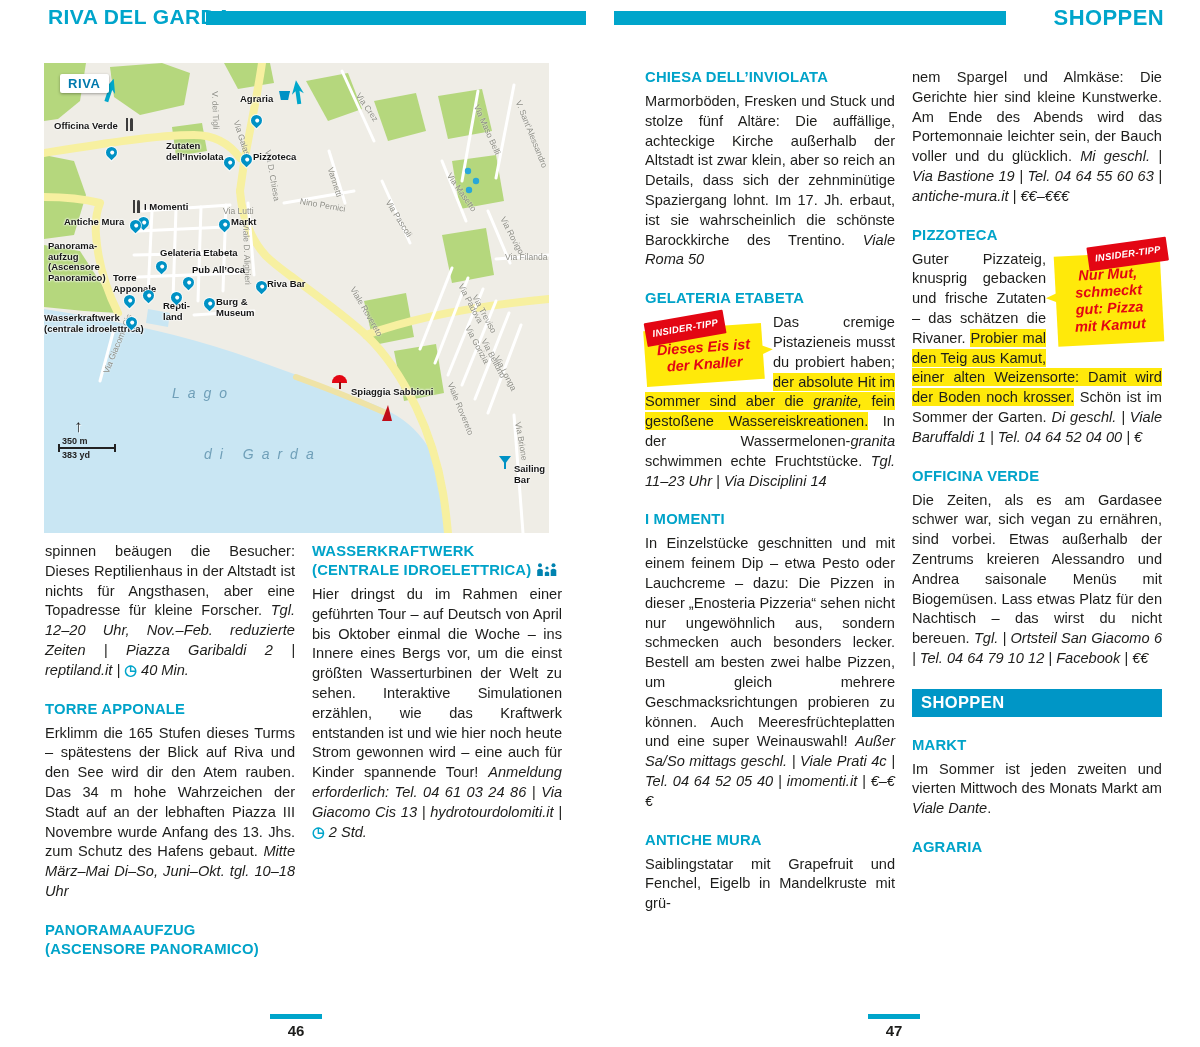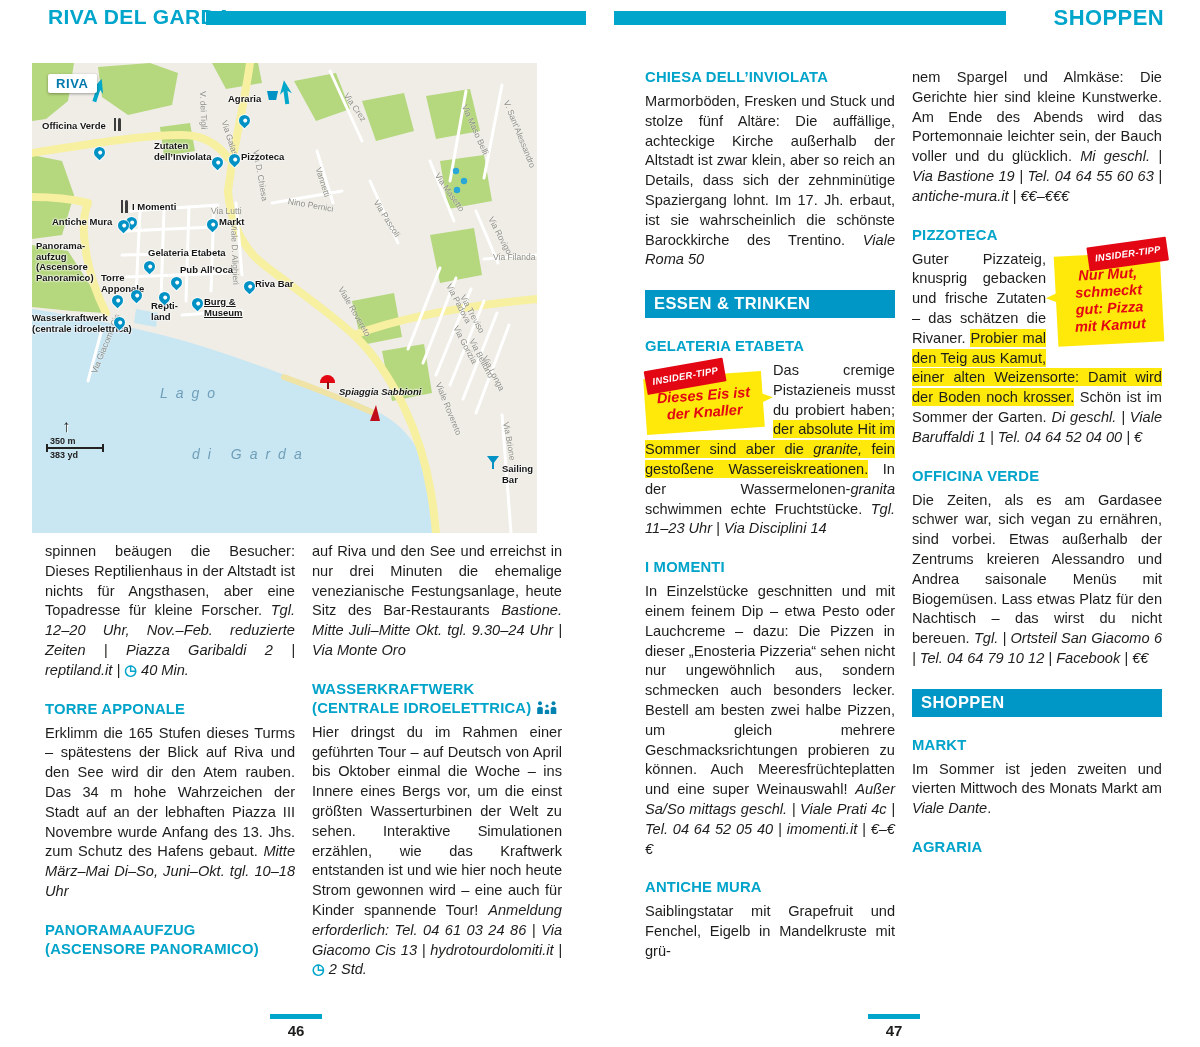--- a/index.html
+++ b/index.html
@@ -13,21 +13,21 @@
   .bar-left{left:206px;width:380px}
   .bar-right{left:614px;width:392px}
   .pagenum-bar{position:absolute;top:1014px;width:52px;height:5px;background:#00a5cb}
   .pagenum-bar.pleft{left:270px}
   .pagenum-bar.pright{left:868px}
   .pagenum{position:absolute;top:1022px;width:52px;text-align:center;font-weight:bold;font-size:15px}
   .pagenum.pleft{left:270px}
   .pagenum.pright{left:868px}
 
   
-  #map{position:absolute;left:32px;top:63px;width:505px;height:470px;background:#efede6;overflow:hidden}
+  #map{position:absolute;left:44px;top:63px;width:505px;height:470px;background:#efede6;overflow:hidden}
   #map svg.bg{position:absolute;left:0;top:0}
   #map-labels{position:absolute;left:0;top:0;width:100%;height:100%}
   .poi{position:absolute;font-size:9.5px;font-weight:bold;color:#151515;line-height:10.5px;white-space:pre-line;z-index:3;
        text-shadow:0 0 2px #fff,0 0 2px #fff,0 0 3px #fff}
   .street{position:absolute;font-size:8.5px;color:#8e8e86;white-space:nowrap;transform-origin:0 0;z-index:2;text-shadow:0 0 2px rgba(255,255,255,.85)}
   .pin{position:absolute;width:11px;height:11px;background:#0092c5;border-radius:50% 50% 50% 0;transform:rotate(-45deg);
        box-shadow:0 0 0 1px rgba(255,255,255,.75);z-index:3}
   .pin::after{content:"";position:absolute;left:3.5px;top:3.5px;width:4px;height:4px;border-radius:50%;background:#fff}
   .riva-badge{position:absolute;left:16px;top:11px;background:#fff;color:#0079ad;font-weight:bold;font-size:13px;padding:2px 8px;
        border-radius:2px;box-shadow:0 1px 3px rgba(0,0,0,.35);z-index:4;letter-spacing:.6px}
@@ -210,24 +210,24 @@
       <div class="pin" style="left: 80px; top: 232px;"></div>
       <div class="poi" style="left: 69px; top: 210px;">Torre
 Apponale</div>
       <div class="pin" style="left: 99px; top: 227px;"></div>
       <div class="poi" style="left: 0px; top: 250px;">Wasserkraftwerk
 (centrale idroelettrica)</div>
       <div class="pin" style="left: 82px; top: 254px;"></div>
       <div class="poi" style="left: 119px; top: 238px;">Repti-
 land</div>
       <div class="pin" style="left: 127px; top: 229px;"></div>
-      <div class="poi" style="left: 172px; top: 234px; text-decoration: underline;">Burg &amp;
+      <div class="poi" style="left: 172px; top: 234px;">Burg &amp;
 Museum</div>
       <div class="pin" style="left: 160px; top: 235px;"></div>
-      <div class="poi" style="left: 307px; top: 324px; font-style: italic;">Spiaggia Sabbioni</div>
+      <div class="poi" style="left: 307px; top: 324px;">Spiaggia Sabbioni</div>
       <span class="micon icon-umbrella" style="left: 288px; top: 312px;"></span>
       <div class="poi" style="left: 470px; top: 401px;">Sailing Bar</div>
       <span class="micon icon-cocktail" style="left: 455px; top: 393px;"></span>
       <div class="street" style="left: 176px; top: 28px; transform: rotate(88deg);">V. dei Tigli</div>
       <div class="street" style="left: 197px; top: 56px; transform: rotate(72deg);">Via Galas</div>
       <div class="street" style="left: 318px; top: 28px; transform: rotate(55deg);">Via Crez</div>
       <div class="street" style="left: 229px; top: 86px; transform: rotate(80deg);">Via D. Chiesa</div>
       <div class="street" style="left: 257px; top: 133px; transform: rotate(10deg);">Nino Pernici</div>
       <div class="street" style="left: 291px; top: 103px; transform: rotate(72deg);">Vannetti</div>
       <div class="street" style="left: 179px; top: 143px; transform: rotate(0deg);">Via Lutti</div>
@@ -252,40 +252,38 @@
 
 <div class="col" id="colA">
   <p class="body"><span>spinnen beäugen die Besucher: Dieses Reptilienhaus in der Altstadt ist nichts für Angsthasen, aber eine Topadresse für kleine Forscher. </span><span class="i">Tgl. 12–20 Uhr, Nov.–Feb. reduzierte Zeiten | Piazza Garibaldi 2 | reptiland.it | </span><span class="ic">◷ </span><span class="i">40 Min.</span></p>
   <h3 class="h">TORRE APPONALE</h3>
   <p class="body"><span>Erklimm die 165 Stufen dieses Turms – spätestens der Blick auf Riva und den See wird dir den Atem rauben. Das 34 m hohe Wahrzeichen der Stadt auf an der lebhaften Piazza III Novembre wurde Anfang des 13. Jhs. zum Schutz des Hafens gebaut. </span><span class="i">Mitte März–Mai Di–So, Juni–Okt. tgl. 10–18 Uhr</span></p>
   <h3 class="h">PANORAMAAUFZUG
 (ASCENSORE PANORAMICO)</h3>
 </div>
 
 <div class="col" id="colB">
-  <p class="body"><span>auf Riva und den See und erreichst in nur drei Minuten die ehemalige venezianische Festungsanlage, heute Sitz des Bar-Restaurants </span><span class="i">Bastione. Mitte Juli–Mitte Okt. tgl. 9.30–24 Uhr | Via Monte Oro</span></p>
   <h3 class="h"><span>WASSERKRAFTWERK
 (CENTRALE IDROELETTRICA)</span><svg class="family-icon" width="22" height="13" viewBox="0 0 22 13">
         <g fill="#0083b0">
           <circle cx="4" cy="2.2" r="2"></circle>
           <path d="M1.2 13 L1.2 7 Q4 4.5 6.8 7 L6.8 13Z"></path>
           <circle cx="17.5" cy="2.2" r="2"></circle>
           <path d="M14.7 13 L14.7 7 Q17.5 4.5 20.3 7 L20.3 13Z"></path>
           <circle cx="11" cy="5" r="1.6"></circle>
           <path d="M8.8 13 L8.8 9.5 Q11 7.5 13.2 9.5 L13.2 13Z"></path>
         </g>
       </svg></h3>
   <p class="body"><span>Hier dringst du im Rahmen einer geführten Tour – auf Deutsch von April bis Oktober einmal die Woche – ins Innere eines Bergs vor, um die einst größten Wasserturbinen der Welt zu sehen. Interaktive Simulationen erzählen, wie das Kraftwerk entstanden ist und wie hier noch heute Strom gewonnen wird – eine auch für Kinder spannende Tour! </span><span class="i">Anmeldung erforderlich: Tel. 04 61 03 24 86 | Via Giacomo Cis 13 | hydrotourdolomiti.it | </span><span class="ic">◷ </span><span class="i">2 Std.</span></p>
 </div>
 
 <div class="col" id="colC">
   <h3 class="h">CHIESA DELL’INVIOLATA</h3>
   <p class="body"><span>Marmorböden, Fresken und Stuck und stolze fünf Altäre: Die auffällige, achteckige Kirche außerhalb der Altstadt ist zwar klein, aber so reich an Details, dass sich der zehnminütige Spaziergang lohnt. Im 17. Jh. erbaut, ist sie wahrscheinlich die schönste Barockkirche des Trentino. </span><span class="i">Viale Roma 50</span></p>
 
-  <div class="banner">ESSEN &amp; TRINKEN</div>
 
   <h3 class="h">GELATERIA ETABETA</h3>
   <p class="body">
     <span class="tipp tipp-left">
       <span class="tipp-tag">INSIDER-TIPP</span>
       <span class="tipp-bubble">Dieses Eis ist der Knaller</span>
     </span>
     <span><span>Das cremige Pistazieneis musst du probiert haben; </span><span class="hl">der absolute Hit im Sommer sind aber die </span><span class="hl i">granite,</span><span class="hl"> fein gestoßene Wassereiskreationen.</span><span> In der Wassermelonen-</span><span class="i">granita</span><span> schwimmen echte Fruchtstücke. </span><span class="i">Tgl. 11–23 Uhr | Via Disciplini 14</span></span>
   </p>
 

